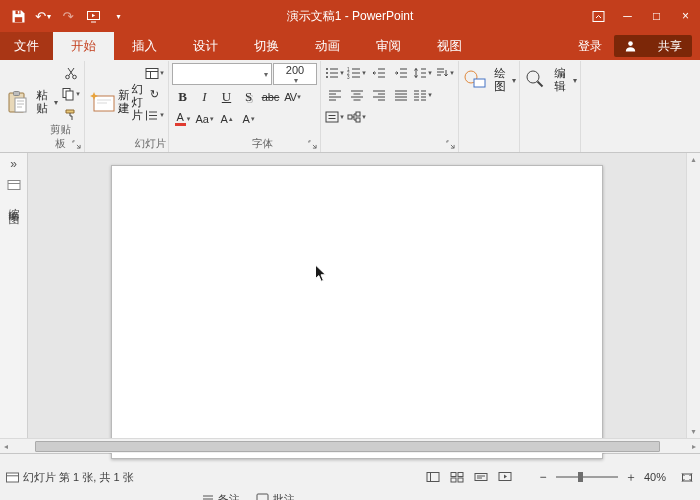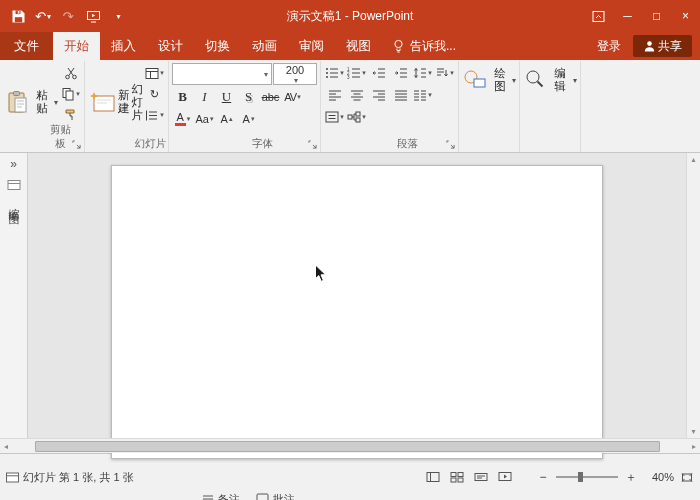--- a/index.html
+++ b/index.html
@@ -12,27 +12,27 @@
   .qat{display:flex;align-items:center;padding-left:6px;gap:1px;z-index:2;}
   .qbtn{width:24px;height:24px;display:flex;align-items:center;justify-content:center;color:#fff;font-size:13px;}
   .qbtn .mini{font-size:8px;margin-left:1px;}
   .qbtn.dim{opacity:.55;}
   .win-title{position:absolute;left:0;right:0;text-align:center;font-size:12px;color:#fff;pointer-events:none;}
   .winbtns{margin-left:auto;display:flex;z-index:2;}
   .winbtn{width:29px;height:32px;display:flex;align-items:center;justify-content:center;color:#fff;font-size:12px;}
 
   
   .tabs{height:28px;background:#C33E1C;display:flex;align-items:stretch;color:#fff;flex:0 0 auto;}
-  .tab{padding:0 11px;display:flex;align-items:center;font-size:12.5px;}
+  .tab{padding:0 18px;display:flex;align-items:center;font-size:12.5px;}
   .tab.file{background:#A93615;padding:12px 14px;}
   .tab.selected{background:#F1F1F1;color:#C33E1C;}
   .tellme{display:flex;align-items:center;gap:5px;padding:0 10px;font-size:12px;}
   .tabs .spacer{flex:1;}
   .signin{display:flex;align-items:center;padding:0 12px;font-size:12px;}
-  .share{display:flex;align-items:center;gap:2px;background:#7C2708;border-radius:2px;margin:3px 8px 3px 0;padding:0 10px;font-size:12px;}
+  .share{display:flex;align-items:center;gap:21px;background:#7C2708;border-radius:2px;margin:3px 8px 3px 0;padding:0 10px;font-size:12px;}
 
   
   .ribbon{height:91px;background:#F1F1F1;border-bottom:1px solid #C6C6C6;display:flex;align-items:stretch;padding:1px 0 0 1px;flex:0 0 auto;}
   .rgroup{position:relative;display:flex;flex-direction:column;border-right:1px solid #DCDCDC;padding:2px 3px 15px 3px;}
   .ginner{display:flex;flex:1;gap:2px;}
   .glabel{position:absolute;bottom:1px;left:0;right:12px;text-align:center;font-size:10.5px;color:#666;padding-left:48px;}
   .glabel.full{right:0;}
   .launcher{position:absolute;bottom:2px;right:2px;width:11px;height:11px;display:flex;align-items:center;justify-content:center;}
   .bigbtn{display:flex;align-items:center;justify-content:flex-start;width:54px;padding-top:4px;gap:2px;}
   .blbl{font-size:11.5px;color:#262626;line-height:13px;text-align:center;}
@@ -74,21 +74,21 @@
   
   .status{height:22px;background:#F1F1F1;border-top:1px solid #C6C6C6;display:flex;align-items:center;font-size:11px;color:#3b3b3b;padding:12px 6px;gap:10px;flex:0 0 auto;}
   .sitem{display:flex;align-items:center;gap:4px;height:22px;}
   .notesgrp{margin-left:58px;display:flex;gap:16px;margin-top:44px;}
   .views{margin-left:auto;display:flex;gap:10px;}
   .zoomgrp{display:flex;align-items:center;gap:6px;margin-left:14px;}
   .zoombtn{font-size:12px;color:#3b3b3b;width:14px;text-align:center;}
   .ztrack{position:relative;width:62px;height:12px;}
   .ztrack::before{content:"";position:absolute;left:0;right:0;top:5px;height:2px;background:#9f9f9f;}
   .zthumb{position:absolute;left:35%;top:1px;width:5px;height:10px;background:#6e6e6e;}
-  .zpct{width:30px;text-align:right;}
+  .zpct{width:30px;text-align:left;}
   svg{display:block;}
 </style>
 </head>
 <body>
 
 <div class="app">
 
   <div class="titlebar">
     <div class="win-title">演示文稿1 - PowerPoint</div>
     <div class="qat">
@@ -139,29 +139,20 @@
 
   <div class="tabs">
     <div class="tab file">文件</div>
     <div class="tab selected">开始</div>
     <div class="tab">插入</div>
     <div class="tab">设计</div>
     <div class="tab">切换</div>
     <div class="tab">动画</div>
     <div class="tab">审阅</div>
     <div class="tab">视图</div>
-    <div class="tellme">
-      <span>
-          <svg width="13" height="14" viewBox="0 0 13 14">
-            <circle cx="6.5" cy="5" r="3.6" fill="none" stroke="#fff"></circle>
-            <path d="M5 9.5v2h3v-2M5.3 13h2.4" fill="none" stroke="#fff"></path>
-          </svg>
-        </span>
-      <span>告诉我...</span>
-    </div>
     <div class="spacer"></div>
     <div class="signin">登录</div>
     <div class="share">
       <span>
           <svg width="13" height="13" viewBox="0 0 13 13">
             <circle cx="6.5" cy="3.6" r="2.3" fill="#fff"></circle>
             <path d="M1.8 11.5c0-2.8 2.1-4.2 4.7-4.2s4.7 1.4 4.7 4.2z" fill="#fff"></path>
           </svg>
         </span>
       <span>共享</span>
@@ -437,21 +428,20 @@
                   <rect x="1" y="4" width="4" height="4" fill="none" stroke="#444"></rect>
                   <rect x="9" y="1" width="4" height="4" fill="none" stroke="#444"></rect>
                   <rect x="9" y="7" width="4" height="4" fill="none" stroke="#444"></rect>
                   <path d="M5 6h2M7 6V3h2M7 6v3h2" fill="none" stroke="#444"></path>
                 </svg>
               </span>
             <span class="ar">▾</span>
           </button>
         </div>
       </div>
-      <div class="glabel">段落</div>
       <button class="launcher">
         <span>
             <svg width="9" height="9" viewBox="0 0 10 10">
               <path d="M1 3V1h2M5.5 5.5L9 9M9 5.5V9H5.5" fill="none" stroke="#666"></path>
             </svg>
           </span>
       </button>
     </div>
 
     <div class="rgroup">

